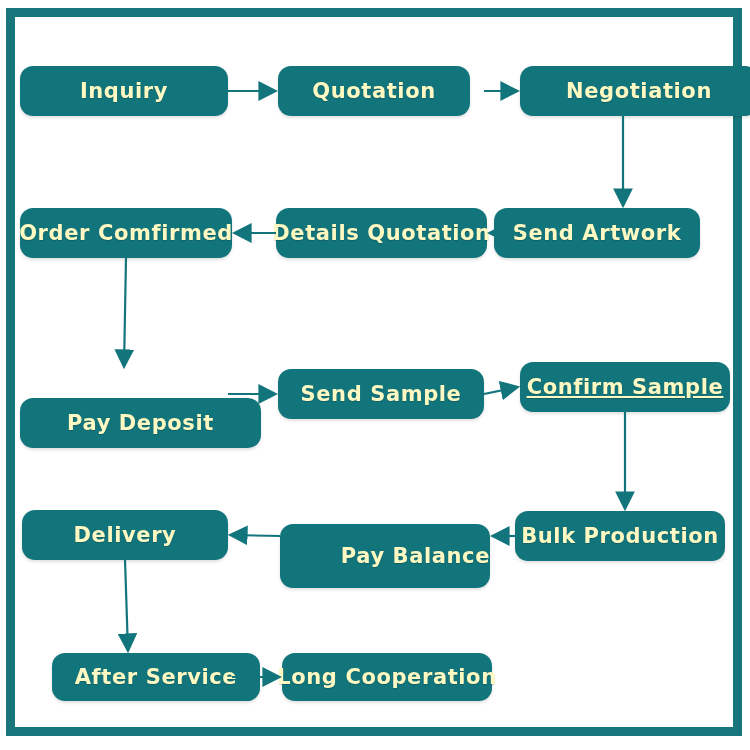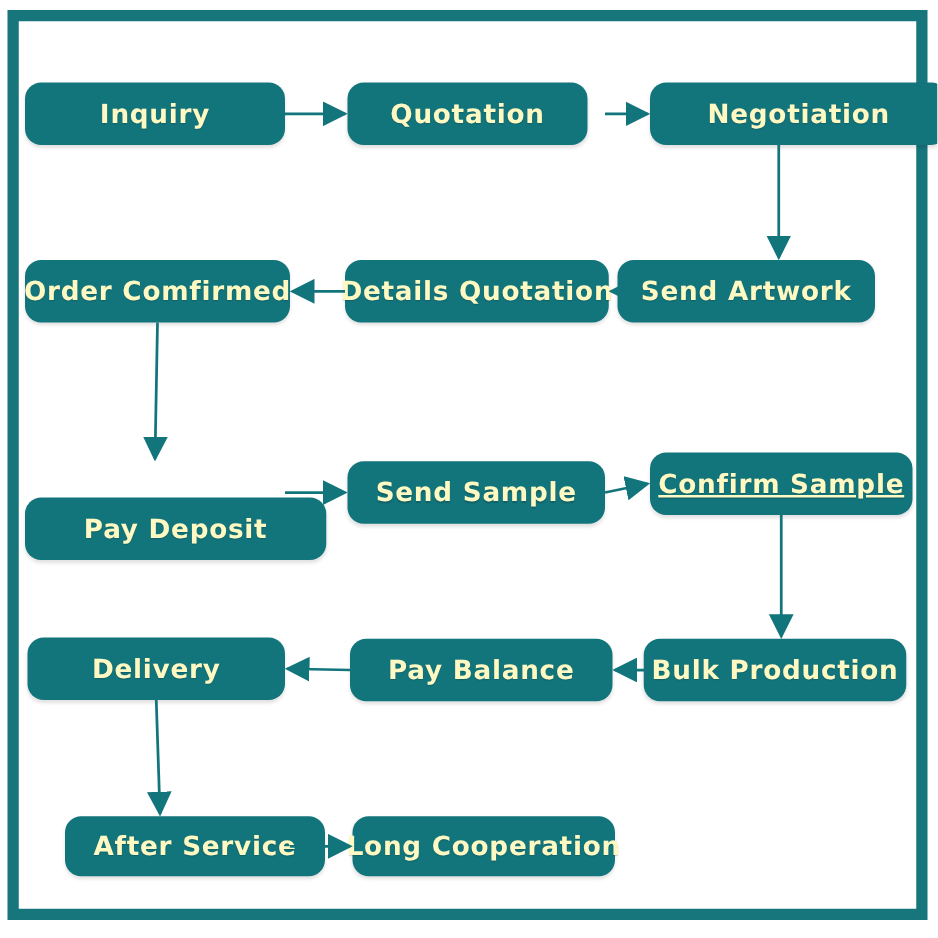--- a/index.html
+++ b/index.html
@@ -133,21 +133,21 @@
         </div>
         <div class="node" style="left: 278px; top: 369px; width: 206px; height: 50px; background: rgb(19, 117, 124);">
           <span class="label">Send Sample</span>
         </div>
         <div class="node" style="left: 520px; top: 362px; width: 210px; height: 50px; background: rgb(19, 117, 124); text-decoration: underline;">
           <span class="label">Confirm Sample</span>
         </div>
         <div class="node" style="left: 515px; top: 511px; width: 210px; height: 50px; background: rgb(19, 117, 124);">
           <span class="label">Bulk Production</span>
         </div>
-        <div class="node" style="left: 280px; top: 511px; width: 210px; height: 50px; background: rgb(19, 117, 124);">
+        <div class="node" style="left: 280px; top: 524px; width: 210px; height: 64px; background: rgb(19, 117, 124); justify-content: flex-end;">
           <span class="label">Pay Balance</span>
         </div>
         <div class="node" style="left: 22px; top: 510px; width: 206px; height: 50px; background: rgb(19, 117, 124);">
           <span class="label">Delivery</span>
         </div>
         <div class="node" style="left: 24px; top: 653px; width: 208px; height: 48px; background: rgb(19, 117, 124); margin-left: 28px;">
           <span class="label">After Service</span>
         </div>
         <div class="node" style="left: 282px; top: 653px; width: 210px; height: 48px; background: rgb(19, 117, 124);">
           <span class="label">Long Cooperation</span>

